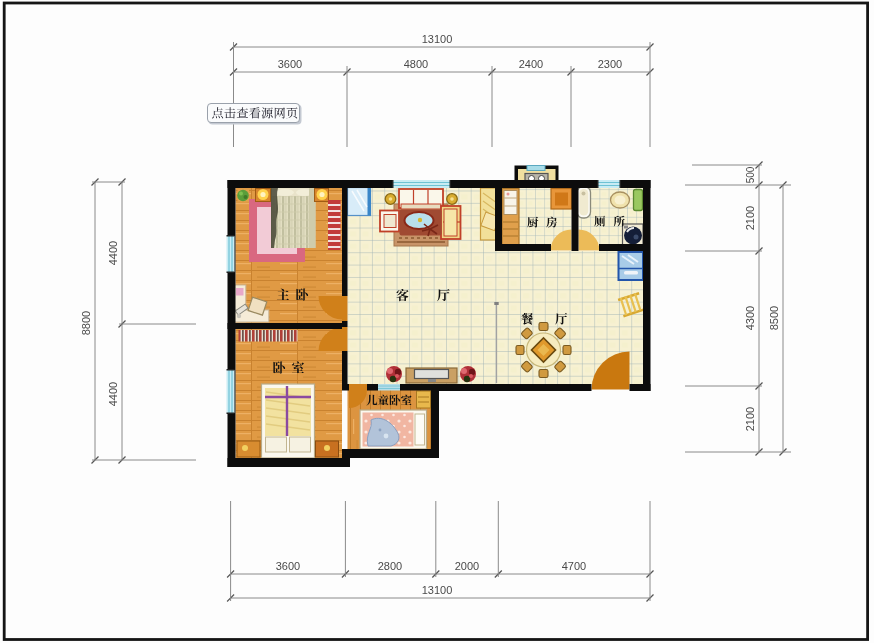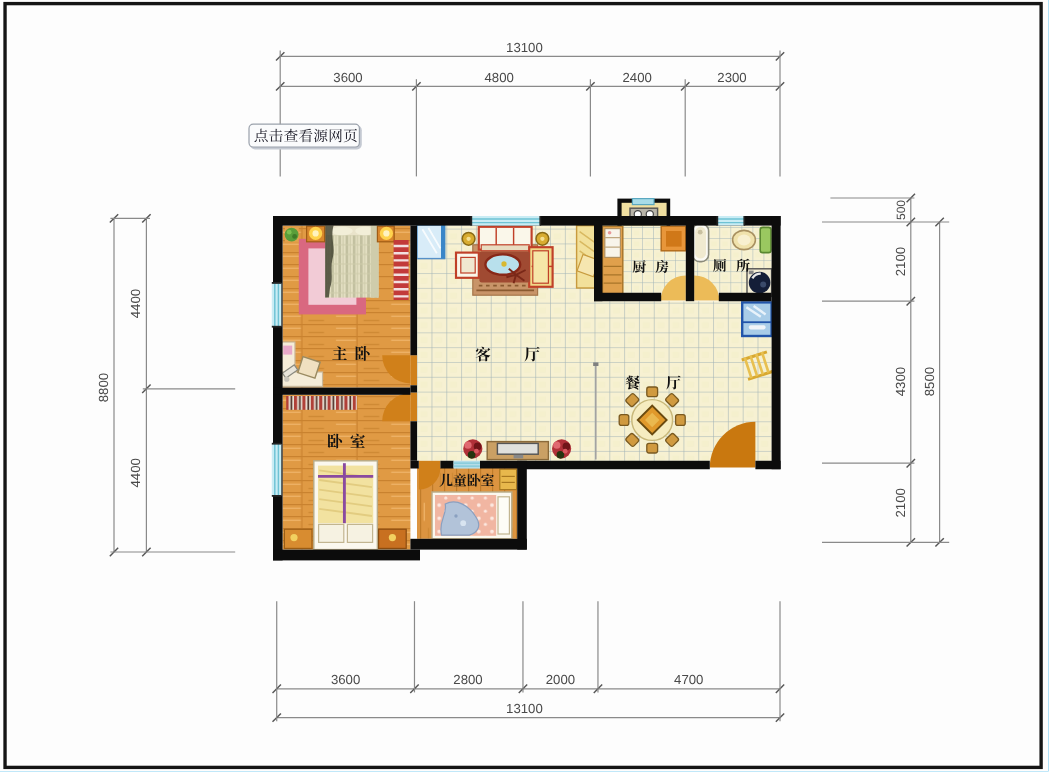--- a/index.html
+++ b/index.html
@@ -1,16 +1,16 @@
 <!DOCTYPE html>
 <html><head>
 <meta charset="utf-8">
 <style>
 html,body{margin:0;padding:0;background:#fff;}
-.page{position:relative;width:874px;height:643px;background:#0ea5e9;font-family:"Liberation Sans",sans-serif;overflow:hidden;text-decoration:underline;}
+.page{position:relative;width:874px;height:643px;background:#0369a1;font-family:"Liberation Sans",sans-serif;overflow:hidden;text-decoration:underline;}
 svg{position:absolute;top:0;left:0;}
 text{font-family:"Liberation Sans",sans-serif;fill:#4a4a4a;}
 </style>
 </head>
 <body>
 <div class="page">
 <svg width="874" height="643" viewBox="0 0 874 643">
 <defs>
 <path id="g0" d="M97.9404296875 601.6201171875H730.9814453125L800.2607421875 689.92919921875Q800.2607421875 689.92919921875 813.140625 680.144287109375Q826.0205078125 670.359375 845.8203125 654.884521484375Q865.6201171875 639.40966796875 887.64990234375 621.934814453125Q909.6796875 604.4599609375 927.51953125 589.080078125Q923.51953125 573.080078125 898.86962890625 573.080078125H106.21044921875ZM141.13037109375 317.27001953125H697.47119140625L765.29052734375 403.119140625Q765.29052734375 403.119140625 777.67041015625 393.69921875Q790.05029296875 384.279296875 809.35009765625 369.16943359375Q828.64990234375 354.0595703125 849.814697265625 337.084716796875Q870.9794921875 320.10986328125 888.08935546875 304.72998046875Q887.08935546875 297 878.994384765625 293.0Q870.8994140625 289 859.8994140625 289H149.13037109375ZM31.400390625 -13.2197265625H767.03173828125L838.77099609375 77.279296875Q838.77099609375 77.279296875 851.880859375 67.12939453125Q864.99072265625 56.9794921875 885.29052734375 41.504638671875Q905.59033203125 26.02978515625 927.985107421875 8.18994140625Q950.3798828125 -9.64990234375 968.94970703125 -25.759765625Q964.94970703125 -41.48974609375 940.02978515625 -41.48974609375H39.67041015625ZM432.7412109375 601.6201171875H561.4189453125V-23.3798828125H432.7412109375ZM333.45068359375 843.02978515625Q421.6201171875 838.16943359375 476.33984375 816.8994140625Q531.0595703125 795.62939453125 557.924560546875 766.424560546875Q584.78955078125 737.2197265625 589.584716796875 708.094970703125Q594.3798828125 678.97021484375 581.335205078125 657.17041015625Q568.29052734375 635.37060546875 542.825927734375 628.775634765625Q517.361328125 622.1806640625 485.3017578125 639.400390625Q471.49169921875 675.240234375 445.521484375 711.6201171875Q419.55126953125 748 388.541015625 780.284912109375Q357.53076171875 812.56982421875 326.37060546875 835.6796875Z"></path>
 <path id="g1" d="M696.638671875 554.6591796875Q791.3984375 531.84912109375 849.303466796875 497.46923828125Q907.20849609375 463.08935546875 935.773681640625 424.924560546875Q964.3388671875 386.759765625 968.6591796875 352.72998046875Q972.9794921875 318.7001953125 959.60986328125 295.685302734375Q946.240234375 272.67041015625 920.505615234375 268.225341796875Q894.77099609375 263.7802734375 863.361328125 285.919921875Q854.6611328125 320.2998046875 836.935791015625 356.084716796875Q819.21044921875 391.86962890625 794.675048828125 426.28955078125Q770.1396484375 460.70947265625 742.874267578125 491.58935546875Q715.60888671875 522.46923828125 688.0986328125 547.0390625ZM746.82861328125 838.94970703125Q745.82861328125 827.94970703125 738.32861328125 820.584716796875Q730.82861328125 813.2197265625 710.36865234375 810.2197265625V-47.97021484375Q710.36865234375 -54.16015625 696.473876953125 -63.905029296875Q682.5791015625 -73.64990234375 661.939453125 -81.164794921875Q641.2998046875 -88.6796875 620.16015625 -88.6796875H598.48046875V853.0595703125ZM418.67041015625 544.919921875 469.48974609375 596.8193359375 562.1787109375 516.89013671875Q557.90869140625 511.89013671875 548.638671875 506.525146484375Q539.36865234375 501.16015625 526.638671875 499.16015625V265.84912109375Q525.638671875 263.84912109375 512.473876953125 258.38916015625Q499.30908203125 252.92919921875 479.3994140625 248.334228515625Q459.48974609375 243.7392578125 437.6201171875 243.7392578125H416.9404296875V544.919921875ZM458.81005859375 313.5400390625V285H131.6796875V313.5400390625ZM459.6201171875 544.919921875V516.3798828125H131.1396484375V544.919921875ZM371.90869140625 305V16.16015625H265.13037109375V305ZM371.36865234375 767.51953125V527.6796875H264.59033203125V767.51953125ZM484.3798828125 117.00927734375Q484.3798828125 117.00927734375 495.164794921875 107.359375Q505.94970703125 97.70947265625 522.32958984375 82.36962890625Q538.70947265625 67.02978515625 556.8193359375 50.054931640625Q574.92919921875 33.080078125 588.84912109375 17.7001953125Q585.119140625 1.7001953125 561.6591796875 1.7001953125H132.599609375V30.240234375H425.59033203125ZM457.51025390625 853.958984375Q457.51025390625 853.958984375 468.295166015625 845.0390625Q479.080078125 836.119140625 495.824951171875 822.2392578125Q512.56982421875 808.359375 530.6796875 792.614501953125Q548.78955078125 776.86962890625 563.439453125 762.94970703125Q559.439453125 746.94970703125 535.9794921875 746.94970703125H130.94970703125V775.48974609375H399.720703125ZM154.46923828125 757.8994140625 181.71875 741.6796875V1.97021484375H189.44873046875L154.84912109375 -55.0390625L40.1806640625 12.7802734375Q49.37060546875 23.43017578125 64.560546875 35.405029296875Q79.75048828125 47.3798828125 91.9404296875 52.10986328125L70.83056640625 16.5400390625V757.8994140625ZM70.83056640625 836.38916015625 196.798828125 775.48974609375H181.71875V715.759765625Q181.71875 715.759765625 155.024169921875 715.759765625Q128.32958984375 715.759765625 70.83056640625 715.759765625V775.48974609375Z"></path>

